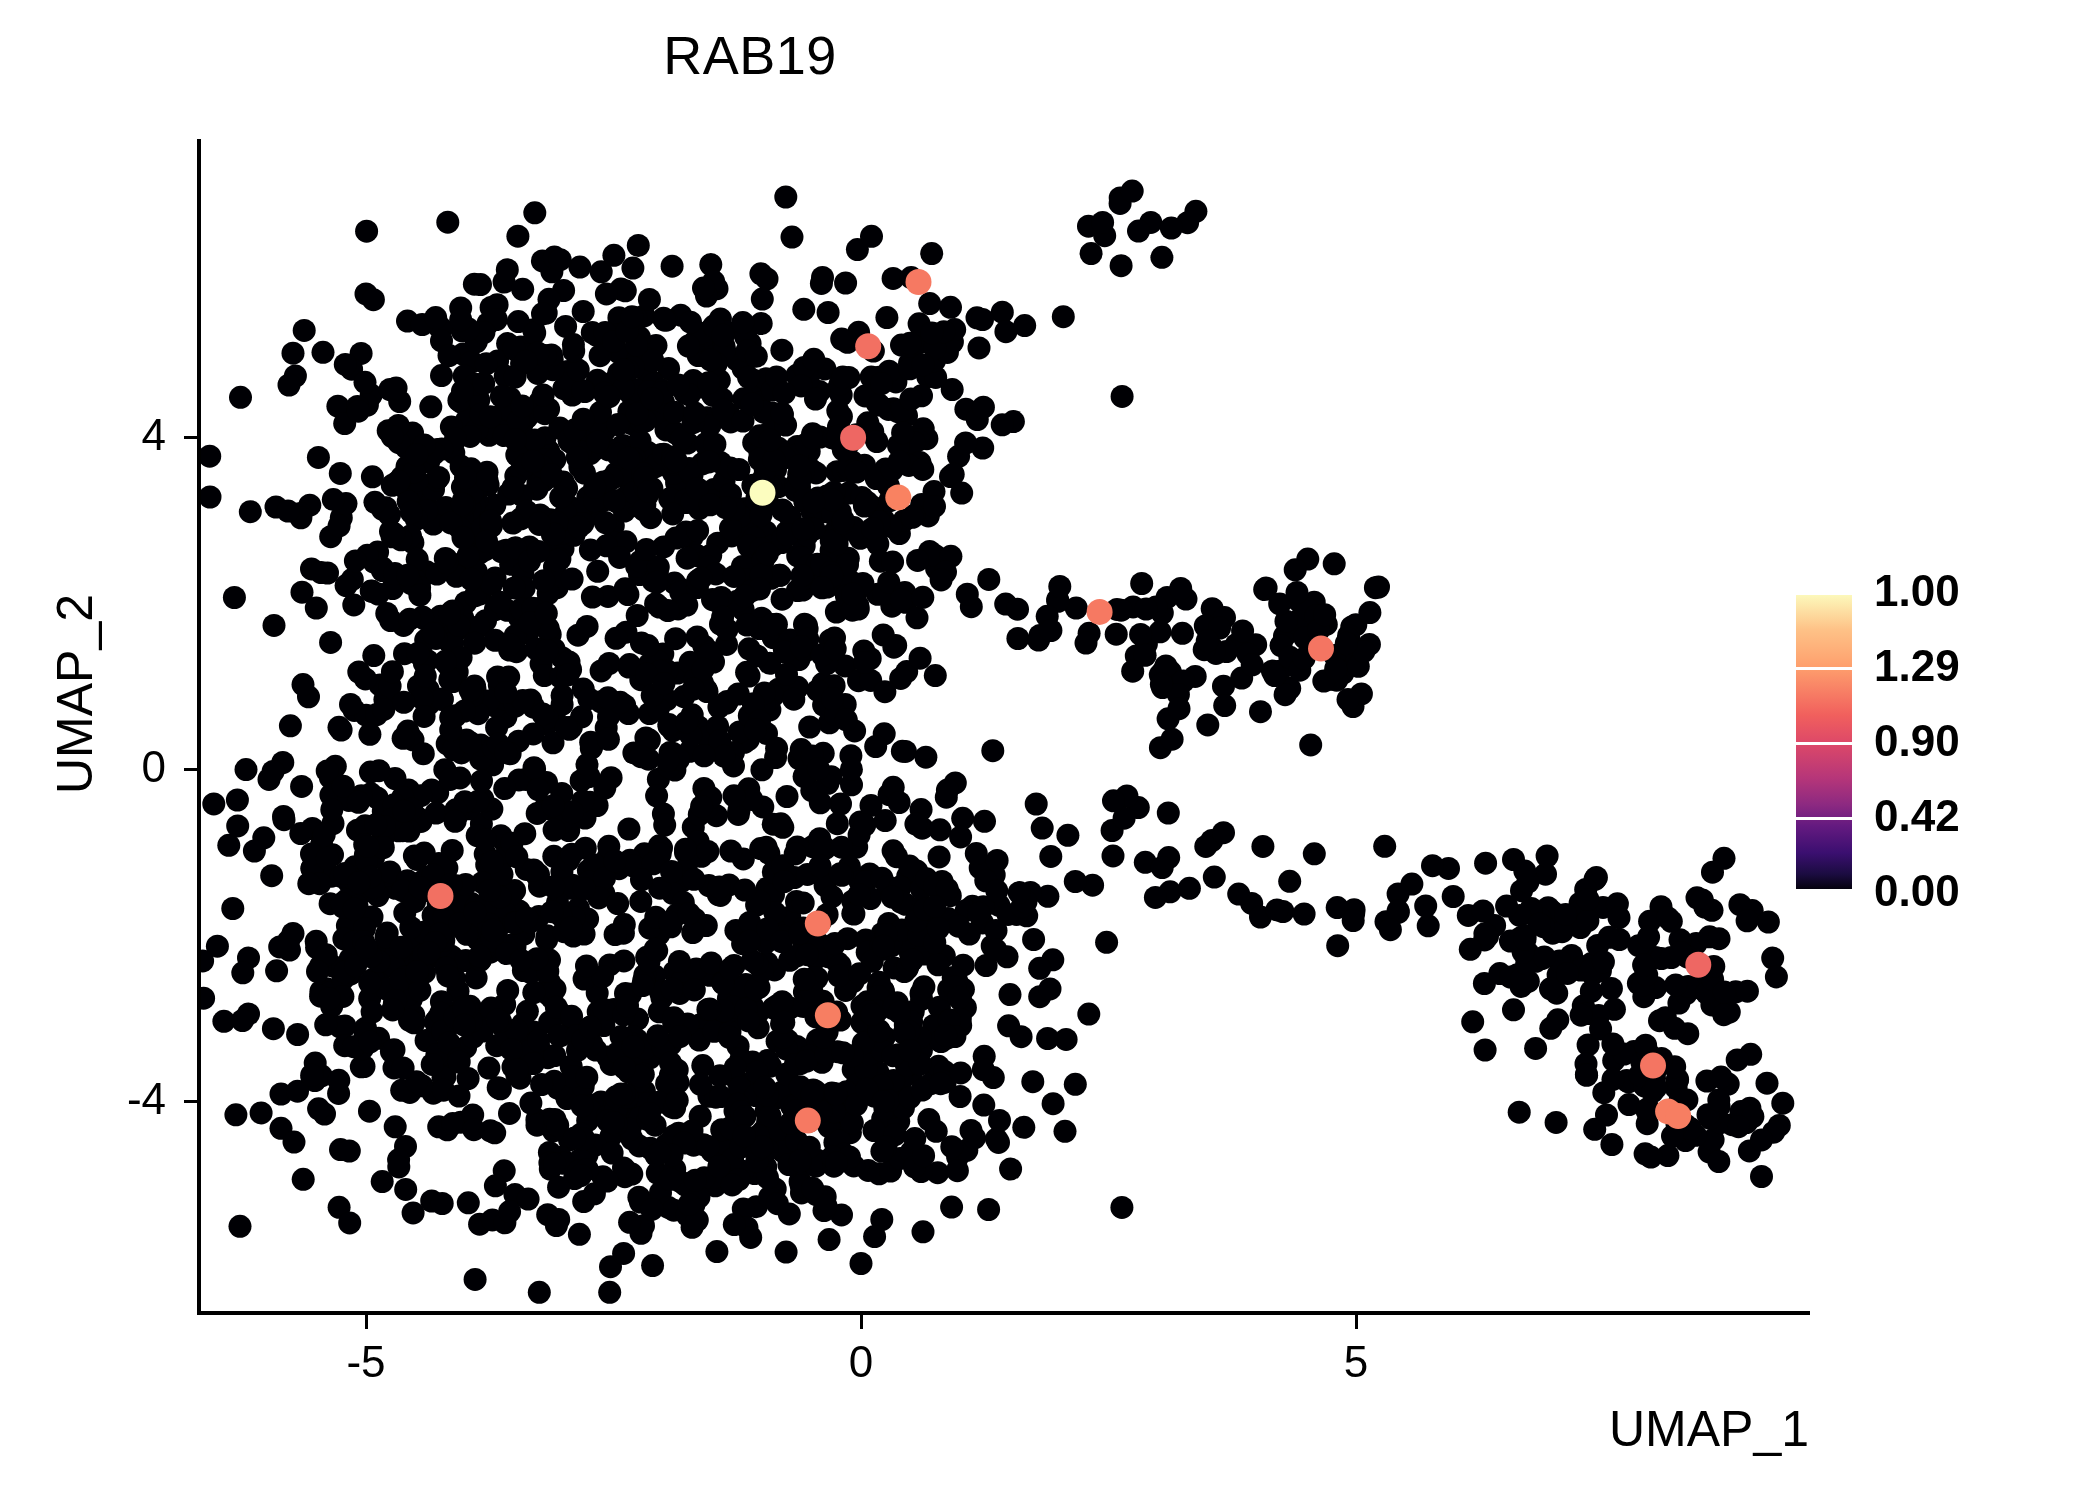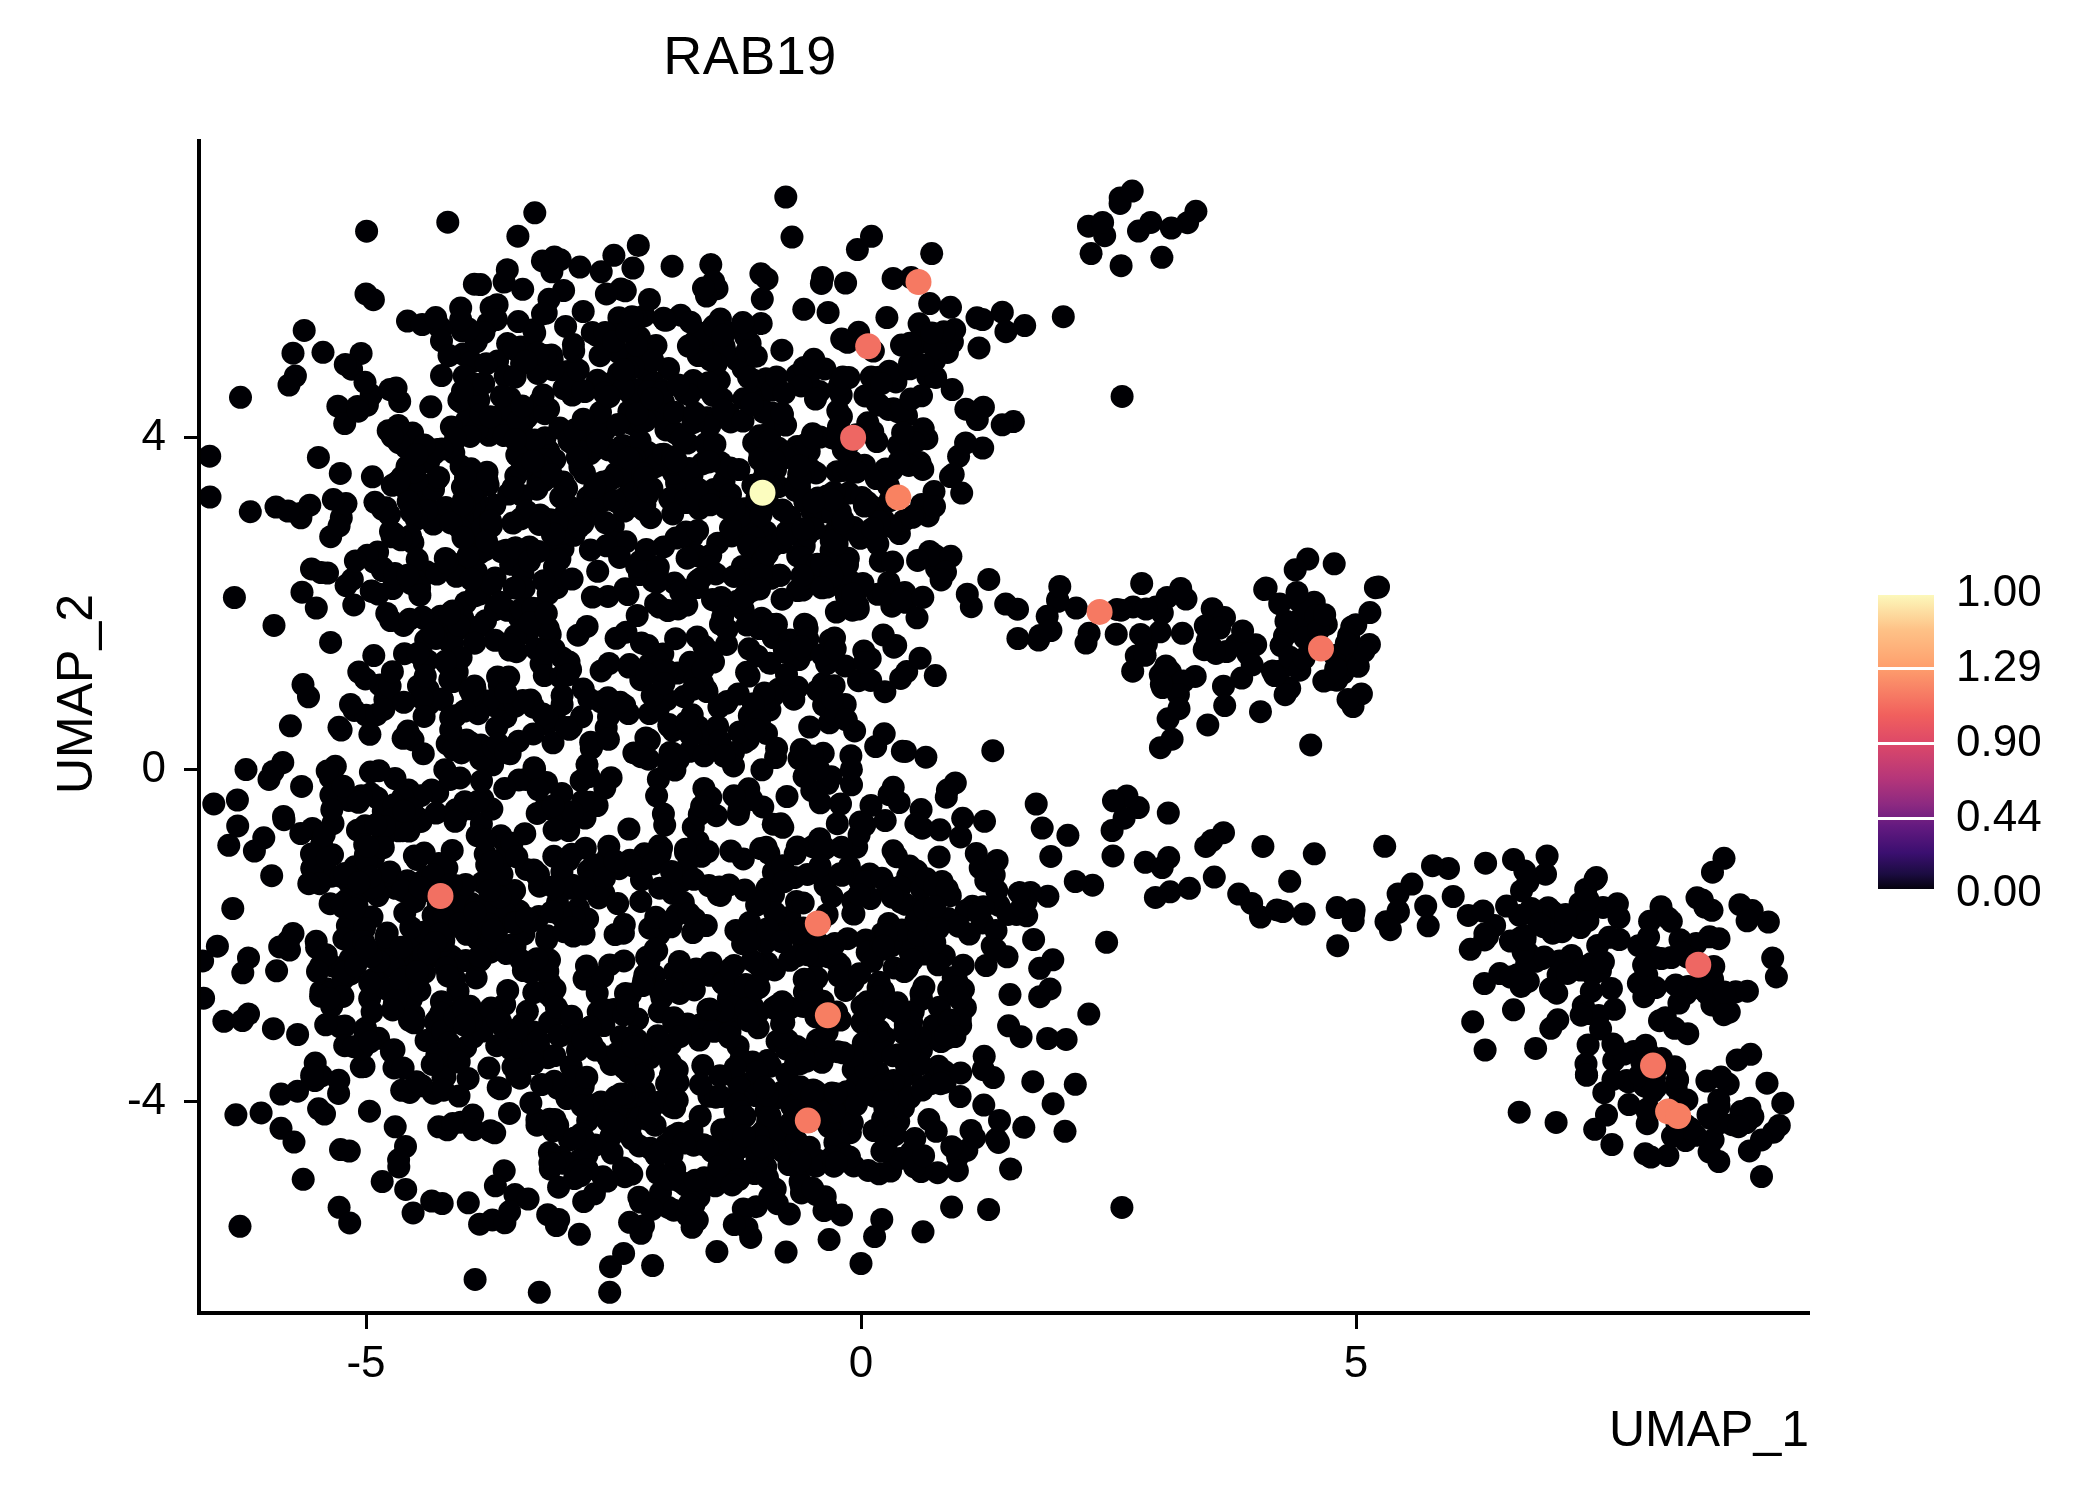--- a/index.html
+++ b/index.html
@@ -107,24 +107,25 @@
     top: 665px;
     width: 720px;
     text-align: center;
     font-size: 50px;
     color: #000000;
     transform: rotate(-90deg);
   }
   
   #legend {
     position: absolute;
-    left: 1878px;
+    left: 1796px;
     top: 592px;
     width: 210px;
     height: 320px;
+    font-weight: bold;
   }
   #legend-bar {
     position: absolute;
     left: 0;
     top: 0;
     width: 56px;
     height: 300px;
     background: linear-gradient(to bottom,
       #fcfdbf 0%,
       #fec287 12.5%,
@@ -3160,17 +3161,17 @@
     <div id="legend-bar"></div>
     <div class="legend-tick" style="top:0px"></div>
     <div class="legend-tick" style="top:75px"></div>
     <div class="legend-tick" style="top:150px"></div>
     <div class="legend-tick" style="top:225px"></div>
     <div class="legend-tick" style="top:297px"></div>
 
     <div class="legend-label" style="top:-23px">1.00</div>
     <div class="legend-label" style="top:52px">1.29</div>
     <div class="legend-label" style="top:127px">0.90</div>
-    <div class="legend-label" style="top:202px">0.44</div>
+    <div class="legend-label" style="top:202px">0.42</div>
     <div class="legend-label" style="top:277px">0.00</div>
   </div>
 
 </div>
 
 </body></html>

